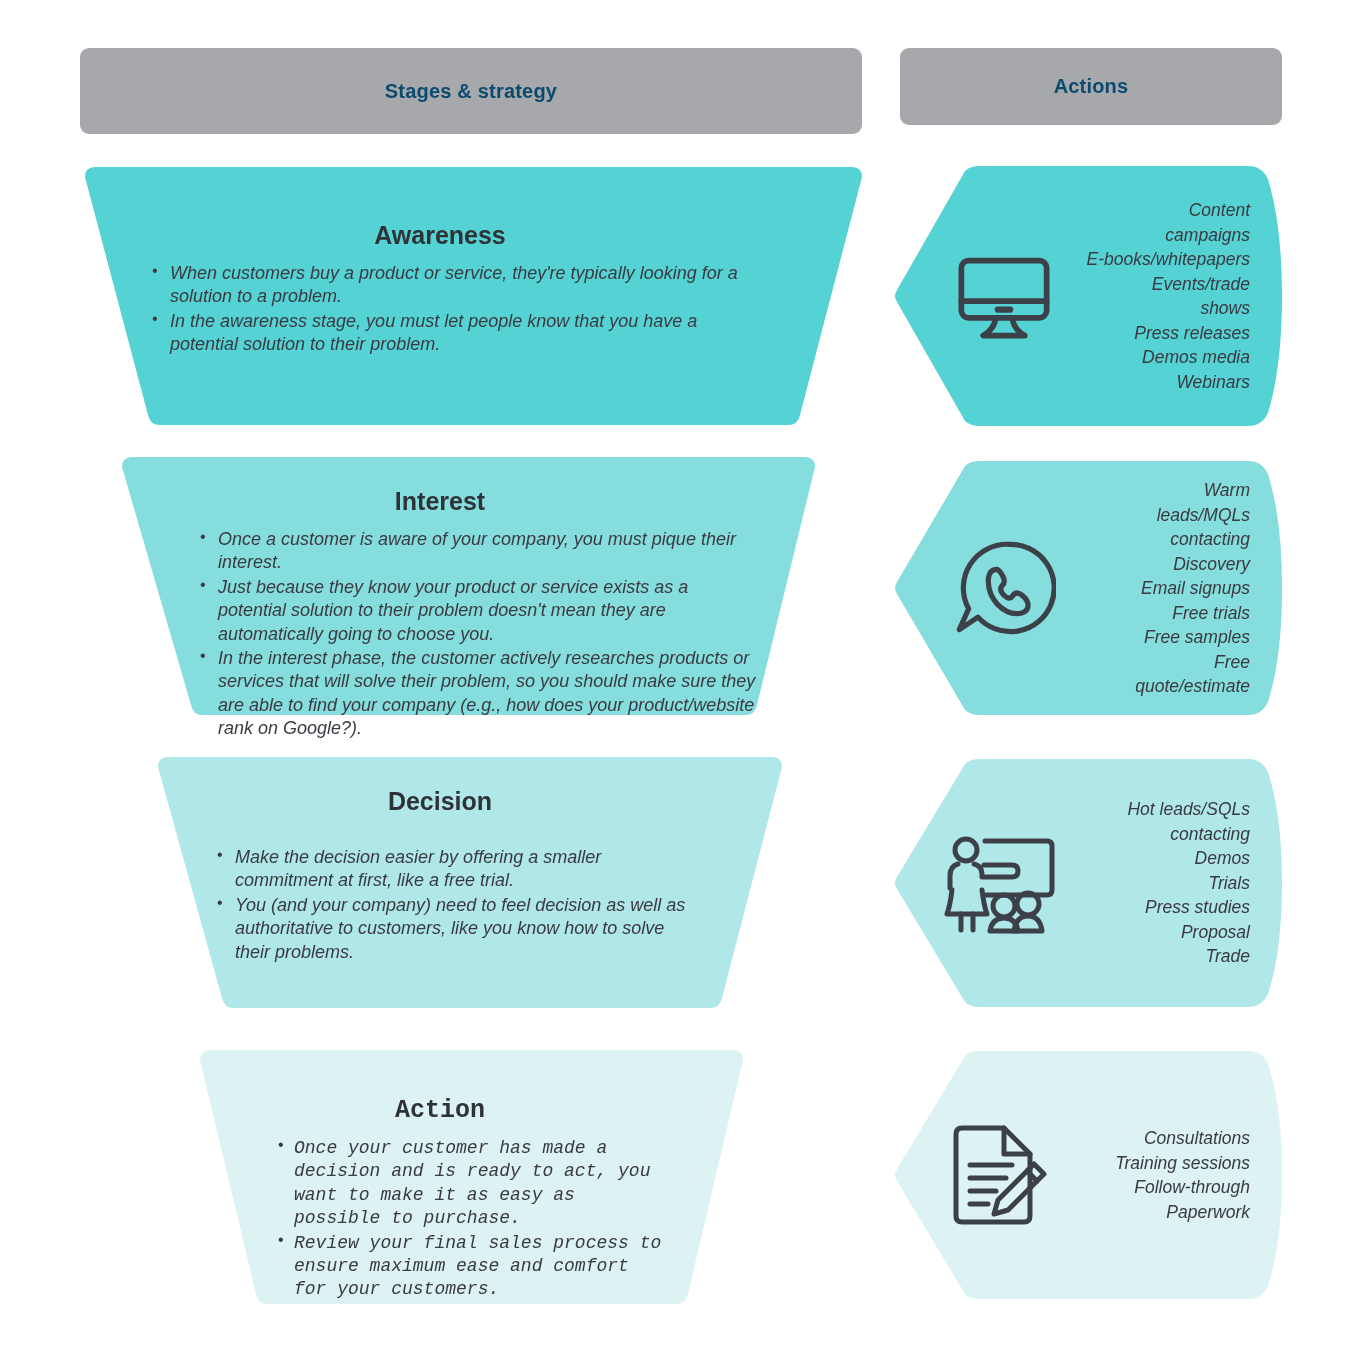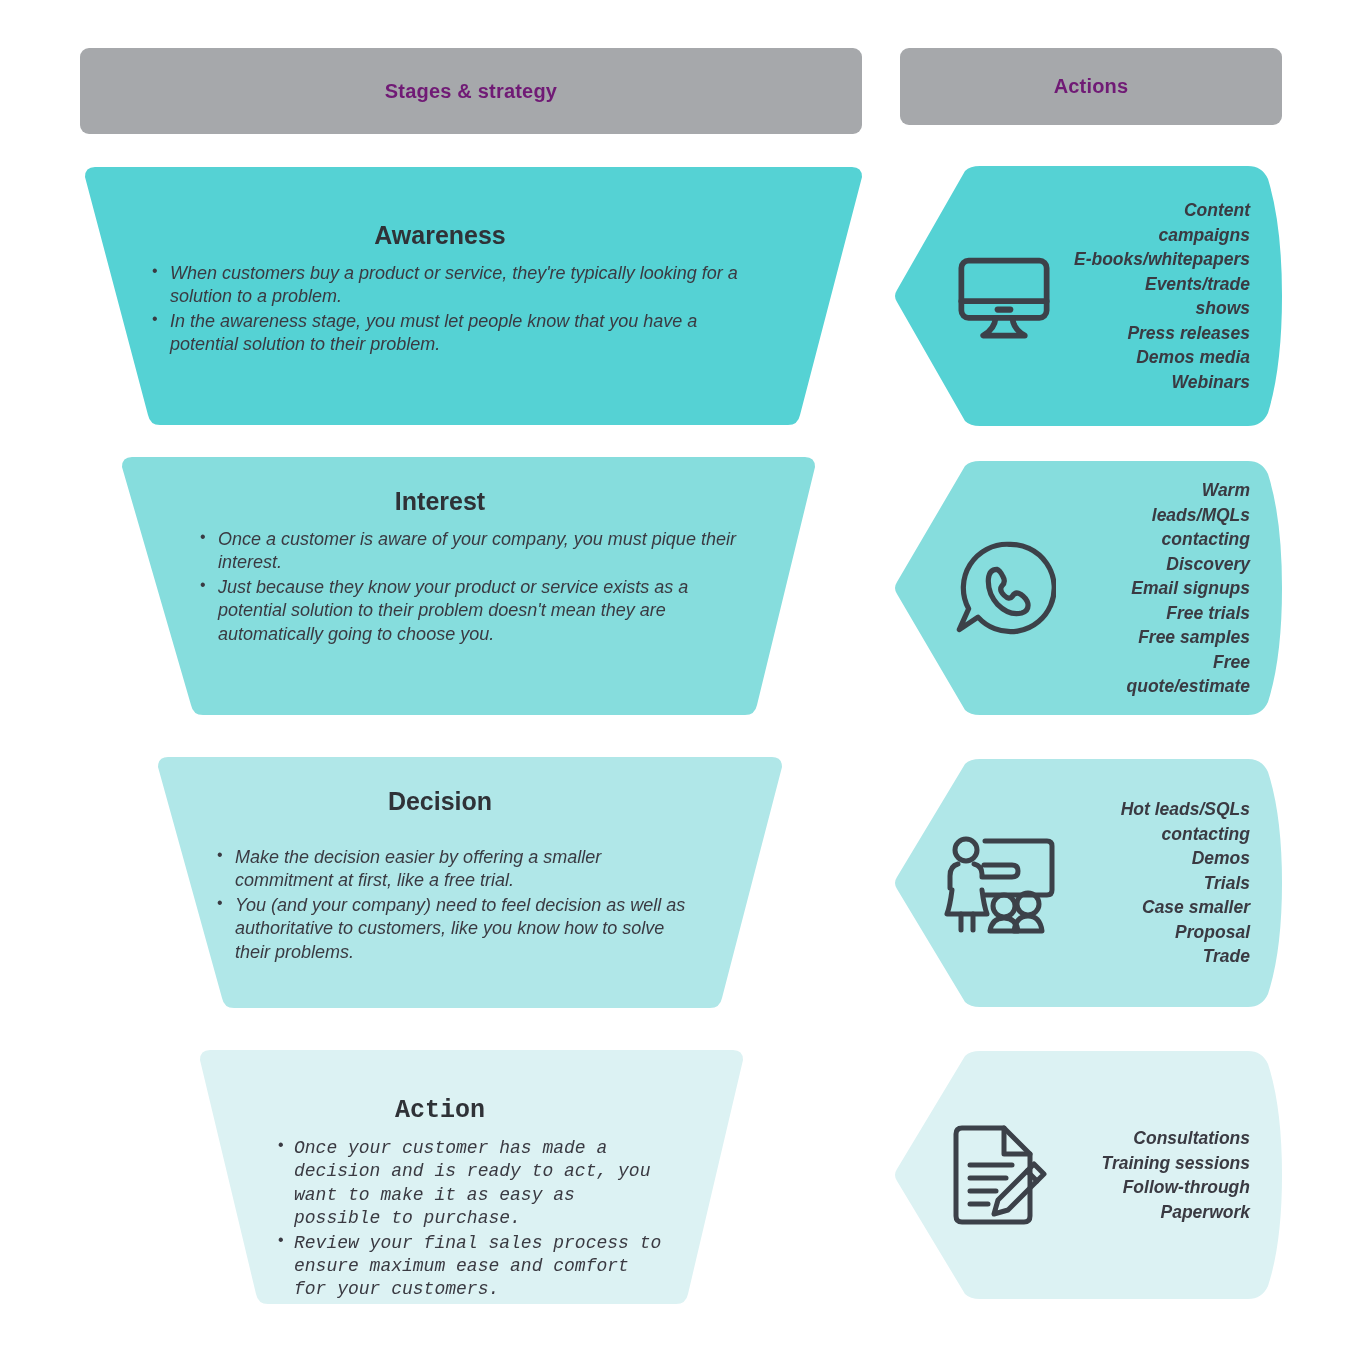--- a/index.html
+++ b/index.html
@@ -19,21 +19,21 @@
   }
 
   
   .hdr {
     position: absolute;
     background: #a6a8ab;
     border-radius: 9px;
     display: flex;
     align-items: center;
     justify-content: center;
-    color: #701a75;
+    color: #0c4a6e;
     font-size: 20px;
     font-weight: bold;
     letter-spacing: .2px;
   }
   #hdr-stages { left: 80px;  top: 48px; width: 782px; height: 86px; }
   #hdr-actions{ left: 900px; top: 48px; width: 382px; height: 77px; }
 
   
   .funnel-row {
     position: absolute;
@@ -124,21 +124,21 @@
     right: 40px;
     top: 50%;
     transform: translateY(-50%);
     text-align: right;
     font-style: italic;
     font-size: 17.5px;
     line-height: 1.40;
     color: #3a3a42;
     width: 200px;
   }
-  .action-list div { white-space: nowrap; font-weight: bold; }
+  .action-list div { white-space: nowrap; }
 </style>
 </head>
 <body>
 
 <div id="canvas">
 
   <div class="hdr" id="hdr-stages">
     <span>Stages &amp; strategy</span>
   </div>
   <div class="hdr" id="hdr-actions">
@@ -192,20 +192,21 @@
     <div class="funnel-shape">
       <svg viewBox="0 0 880 262" preserveAspectRatio="none" xmlns="http://www.w3.org/2000/svg">
         <path d="M 122 12 Q 122 2 132 2 L 805 2 Q 815 2 815 12 L 757 250 Q 755 260 745 260 L 203 260 Q 193 260 191 250 Z" fill="#86dddd"></path>
       </svg>
     </div>
     <div class="stage-content">
       <div class="stage-title">Interest</div>
       <ul class="stage-list">
         <li>Once a customer is aware of your company, you must pique their interest.</li>
         <li>Just because they know your product or service exists as a potential solution to their problem doesn't mean they are automatically going to choose you.</li>
+        <li>In the interest phase, the customer actively researches products or services that will solve their problem, so you should make sure they are able to find your company (e.g., how does your product/website rank on Google?).</li>
       </ul>
     </div>
   </div>
 
   <div class="action-row" id="arow-interest" style="top:460px; height:256px;">
     <div class="action-shape">
       <svg viewBox="0 0 400 256" preserveAspectRatio="none" xmlns="http://www.w3.org/2000/svg">
         <path d="M 75 6 Q 80 1 90 1 L 358 1 Q 372 1 378 14 Q 392 58 392 128 Q 392 198 378 242 Q 372 255 358 255 L 90 255 Q 80 255 75 250 L 7 134 Q 3 128 7 122 Z" fill="#86dddd"></path>
       </svg>
     </div>
@@ -265,21 +266,21 @@
           <circle cx="86" cy="76" r="11"></circle>
           <path d="M 48 103 Q 50 90 62 90 Q 74 90 76 103 Z"></path>
           <path d="M 72 103 Q 74 88 86 88 Q 98 88 100 103 Z"></path>
         </svg>
       </div>
       <div class="action-list">
         <div>Hot leads/SQLs</div>
         <div>contacting</div>
         <div>Demos</div>
         <div>Trials</div>
-        <div>Case smaller</div>
+        <div>Press studies</div>
         <div>Proposal</div>
         <div>Trade</div>
       </div>
     </div>
   </div>
 
   <div class="funnel-row" id="row-action" style="top:1048px; height:258px;">
     <div class="funnel-shape">
       <svg viewBox="0 0 880 258" preserveAspectRatio="none" xmlns="http://www.w3.org/2000/svg">
         <path d="M 200 12 Q 200 2 210 2 L 733 2 Q 743 2 743 12 L 688 246 Q 686 256 676 256 L 268 256 Q 258 256 256 246 Z" fill="#dcf2f3"></path>

